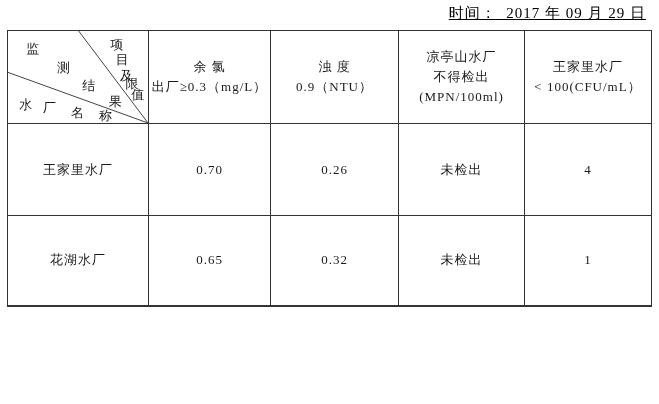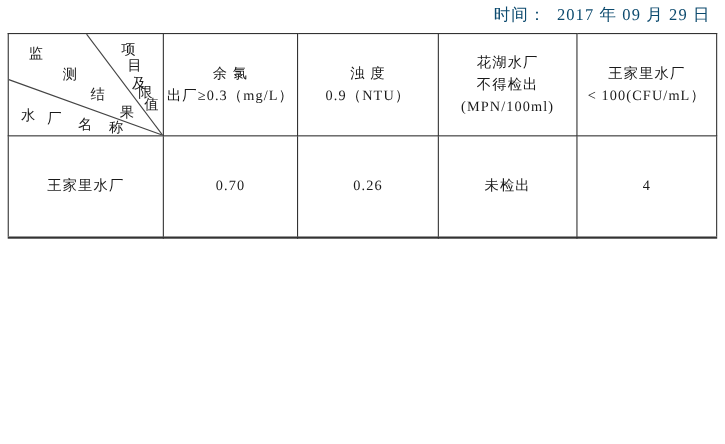--- a/index.html
+++ b/index.html
@@ -11,21 +11,22 @@
     overflow: hidden;
   }
   .page { position: relative; width: 659px; height: 404px; background: #ffffff; }
 
   .time-label {
     position: absolute;
     top: 4px; right: 13px;
     font-size: 15px;
     letter-spacing: 1px;
     white-space: pre;
-    color: #0c4a6e;
+    color: #000000;
+    text-decoration: underline;
   }
 
   table.report {
     position: absolute;
     left: 7px; top: 30px;
     width: 644px;
     border-collapse: collapse;
     table-layout: fixed;
     border: 1px solid #333333;
     border-bottom: 2px solid #333333;
@@ -102,21 +103,21 @@
         </div>
       </td>
       <td>
         <div class="hdr-stack">
           <span>浊 度</span>
           <span>0.9（NTU）</span>
         </div>
       </td>
       <td>
         <div class="hdr-stack">
-          <span>花湖水厂</span>
+          <span>凉亭山水厂</span>
           <span>不得检出</span>
           <span>(MPN/100ml)</span>
         </div>
       </td>
       <td>
         <div class="hdr-stack">
           <span>王家里水厂</span>
           <span>&lt; 100(CFU/mL）</span>
         </div>
       </td>
@@ -124,15 +125,22 @@
 
     <tr class="r-data">
       <td><span class="cell-text">王家里水厂</span></td>
       <td><span class="cell-text">0.70</span></td>
       <td><span class="cell-text">0.26</span></td>
       <td><span class="cell-text">未检出</span></td>
       <td><span class="cell-text">4</span></td>
     </tr>
 
 
+    <tr class="r-data-last">
+      <td><span class="cell-text">花湖水厂</span></td>
+      <td><span class="cell-text">0.65</span></td>
+      <td><span class="cell-text">0.32</span></td>
+      <td><span class="cell-text">未检出</span></td>
+      <td><span class="cell-text">1</span></td>
+    </tr>
   </tbody>
     </table>
 </div>
 
 </body></html>

